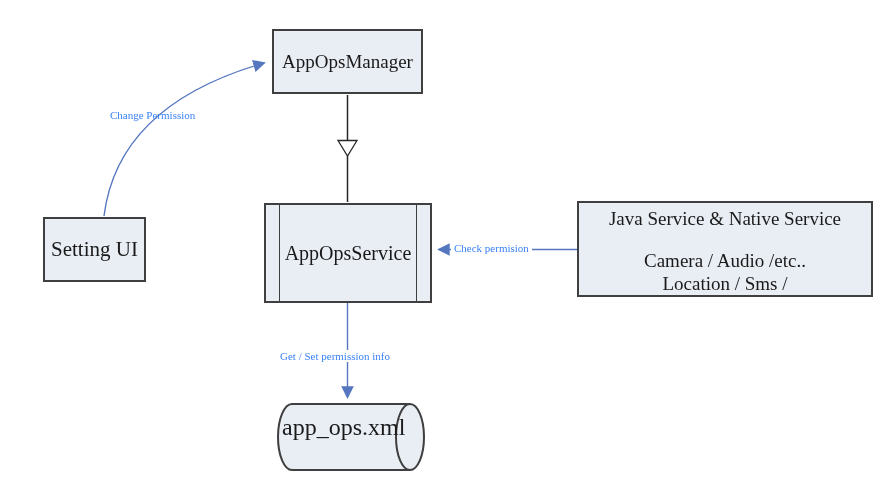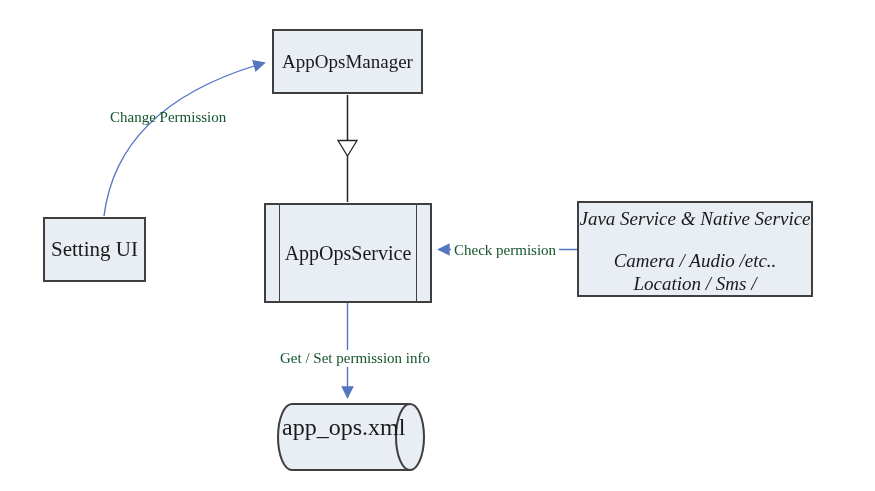--- a/index.html
+++ b/index.html
@@ -25,28 +25,28 @@
   .node-manager{left:272px;top:29px;width:151px;height:65px;font-size:19px;}
   .node-setting{left:43px;top:217px;width:103px;height:65px;font-size:21px;}
   .node-service{left:264px;top:203px;width:168px;height:100px;font-size:20px;}
   .side-bar{
     position:absolute;top:0;bottom:0;width:0;
     border-left:1.5px solid #3f3f3f;
   }
   .side-bar.left{left:13px;}
   .side-bar.right{right:13px;}
   .node-java{
-    left:577px;top:201px;width:236px;height:96px;
+    left:577px;top:201px;width:296px;height:96px;
     font-size:19px;flex-direction:column;justify-content:space-between;
-    padding-top:4px;line-height:23px;font-style:italic;
+    padding-top:4px;line-height:23px;
   }
   .java-gap{height:21px;}
   .label{
     position:absolute;z-index:2;
-    font-size:15px;color:#14532d;
+    font-size:11px;color:#3b82f6;
     white-space:nowrap;
   }
   .label-change{left:110px;top:109px;}
   .label-check{left:451px;top:242px;background:#ffffff;padding:0 3px;}
   .label-getset{left:277px;top:344px;background:#ffffff;padding:0 3px;margin-top:6px;}
   .cyl-text{
     position:absolute;left:282px;top:414px;width:122px;height:25px;
     z-index:2;font-size:24px;text-align:center;
   }
 </style>

